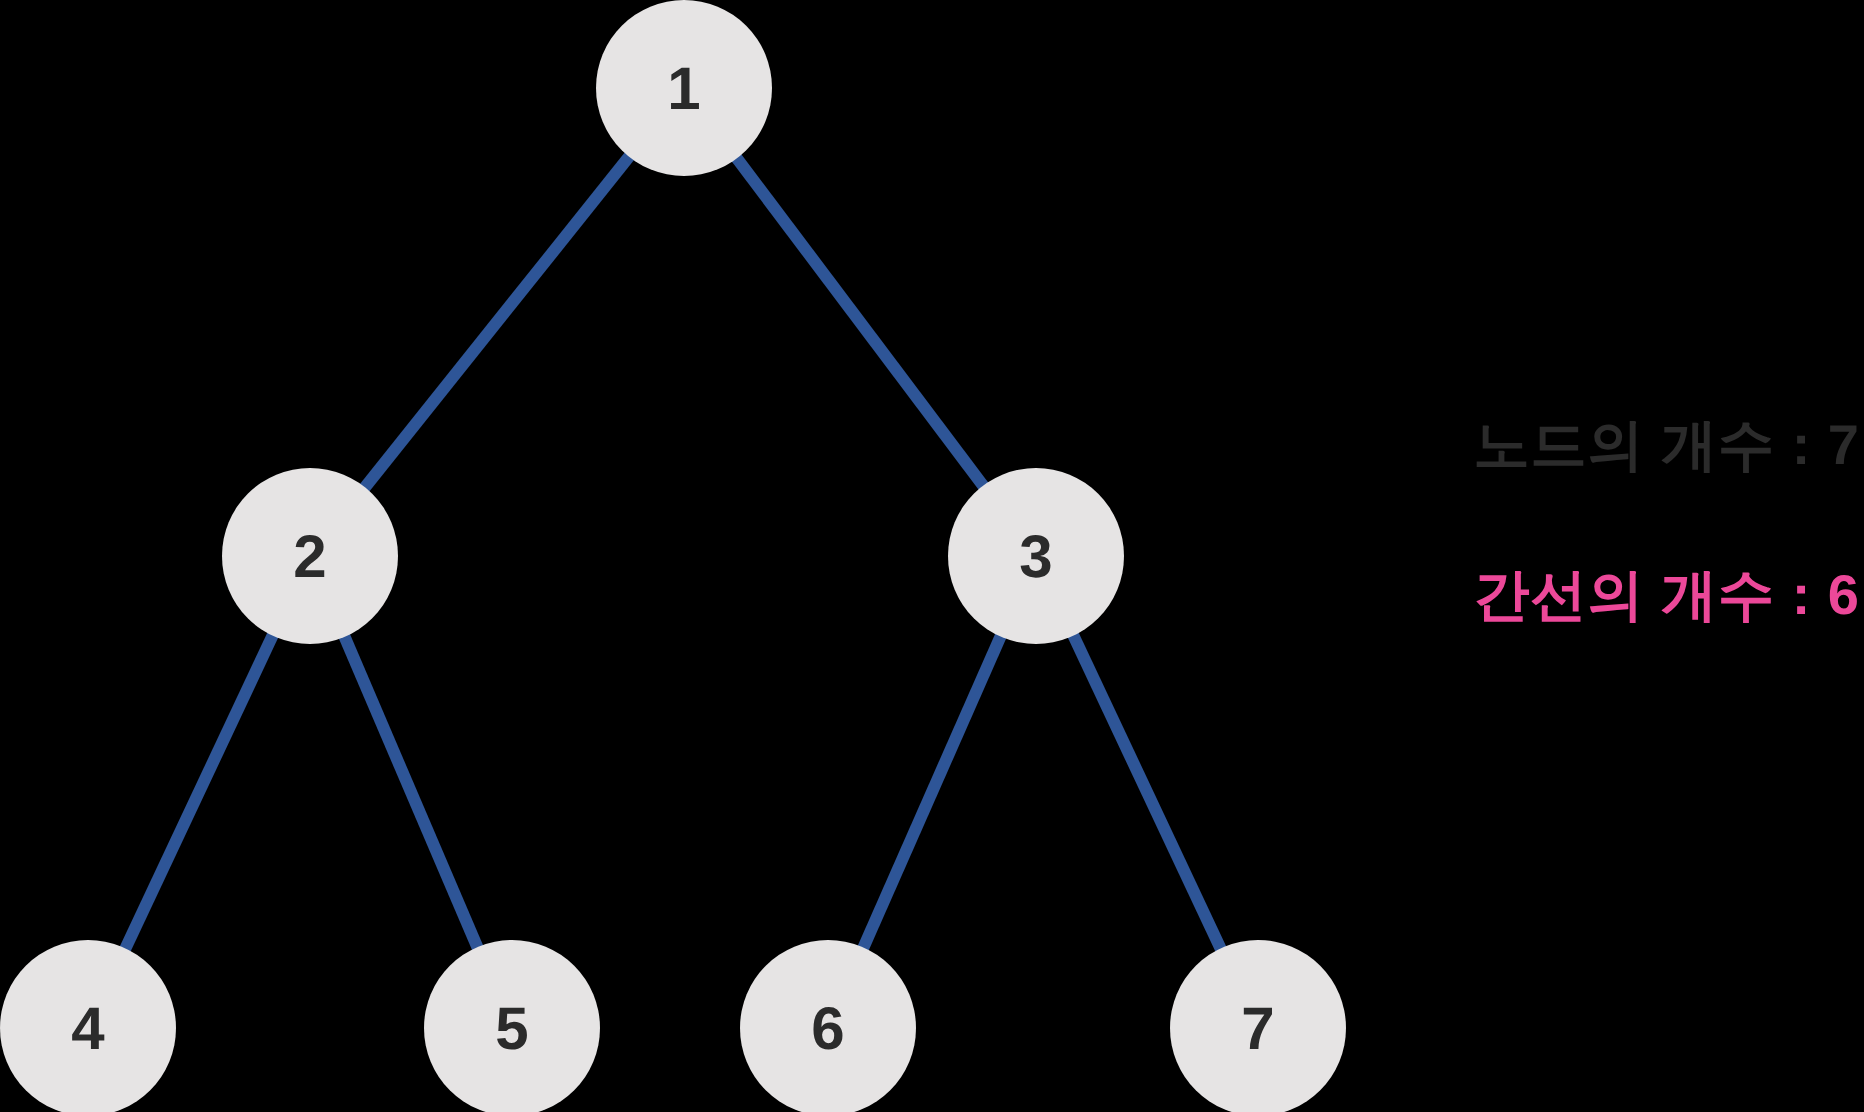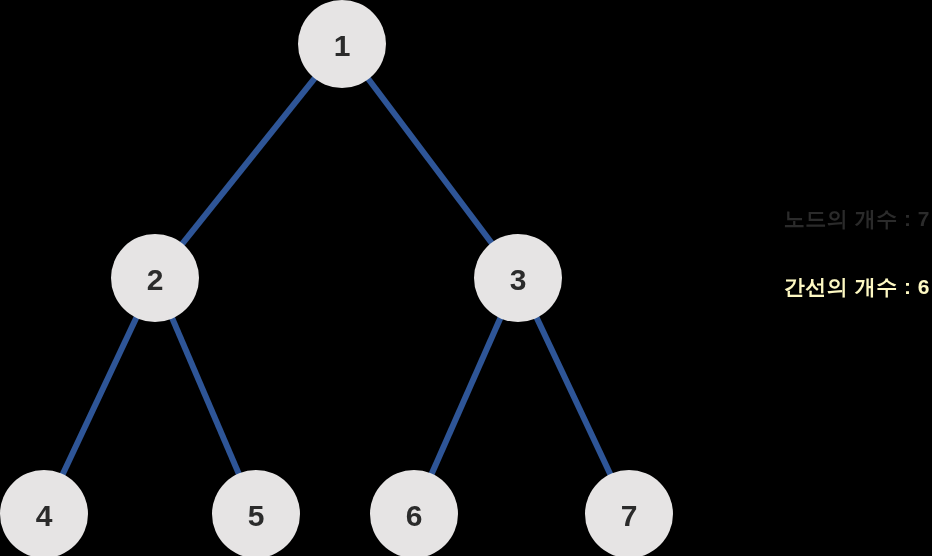--- a/index.html
+++ b/index.html
@@ -45,32 +45,32 @@
     fill: none;
   }
   #legend {
     position: absolute;
     right: 2px;
     top: 208px;
     width: 260px;
     text-align: right;
   }
   .legend-line {
-    font-size: 21px;
+    font-size: 28px;
     font-weight: bold;
     letter-spacing: 0.5px;
     line-height: 1.05;
     white-space: nowrap;
   }
   .legend-nodes {
     color: #2b2b2b;
     margin-bottom: 46px;
   }
   .legend-edges {
-    color: #fef9c3;
+    color: #ec4899;
   }
 </style>
 </head>
 <body>
 
 <div id="stage">
 
   <svg id="tree-svg" viewBox="0 0 932 556">
     <g id="edges-group">
         <line x1="315.77991088345686" y1="76.81016499075454" x2="181.22008911654316" y2="245.18983500924546" class="edge-line" stroke="#2e5597" stroke-width="6"></line>

